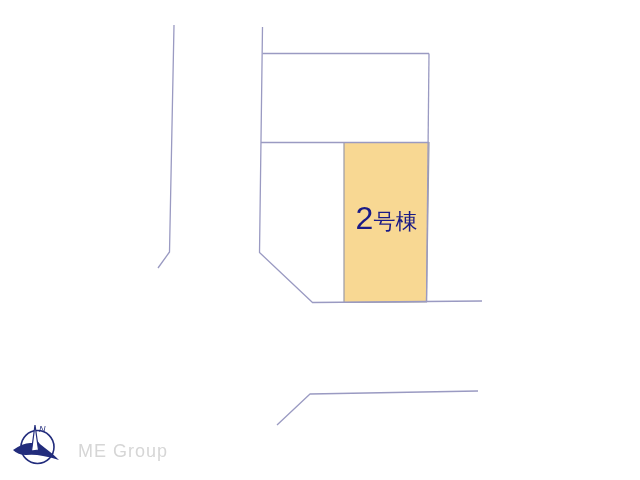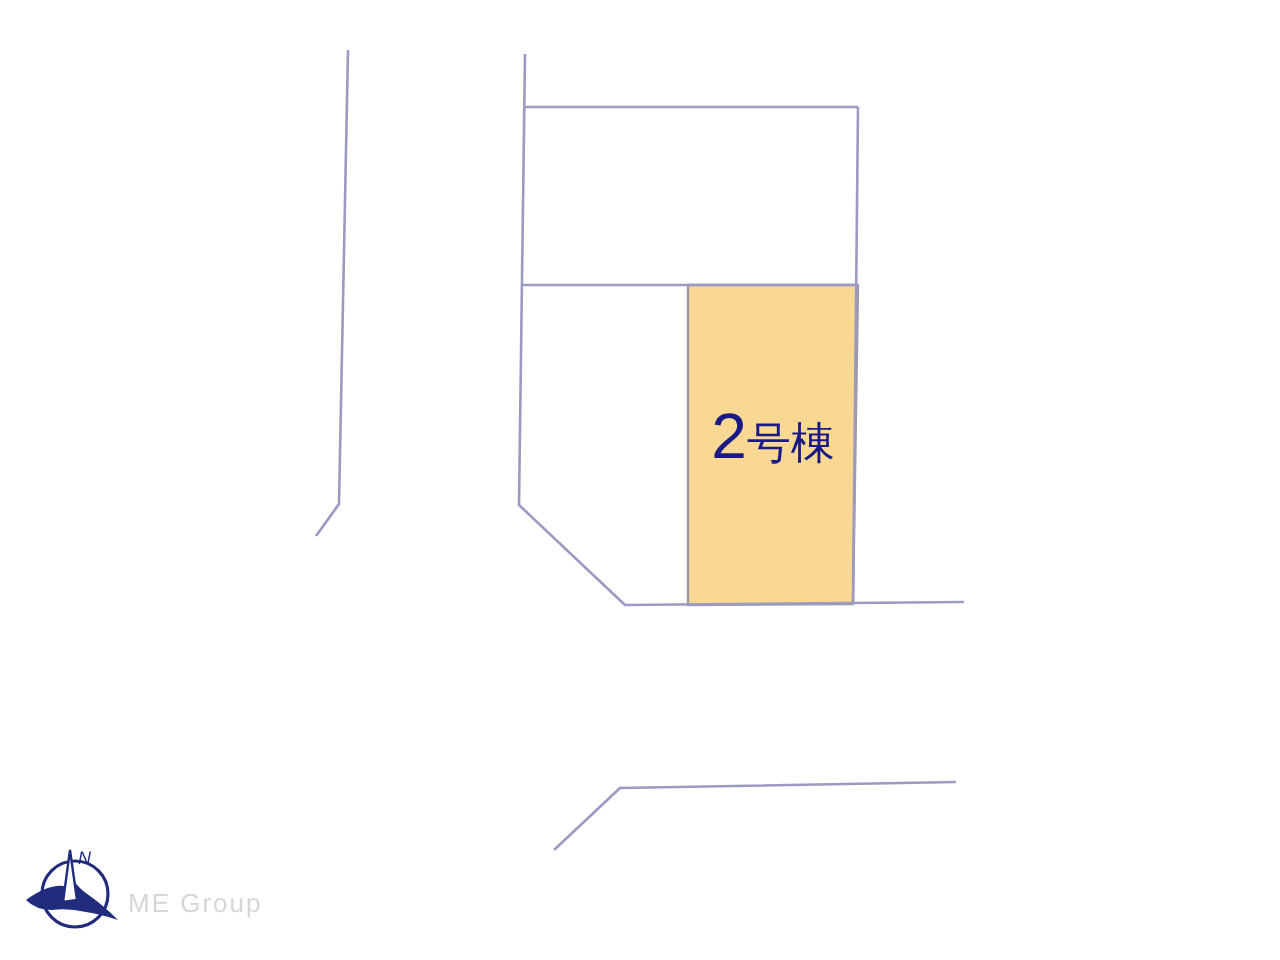--- a/index.html
+++ b/index.html
@@ -54,23 +54,23 @@
     line-height: 36px;
   }
   .logo {
     position: absolute;
     left: 12px;
     top: 419px;
     display: flex;
     align-items: center;
   }
   .logo-text {
-    margin-left: 2px;
+    margin-left: 16px;
     margin-top: 12px;
-    font-size: 13px;
+    font-size: 18px;
     letter-spacing: 1px;
     color: #d6d6d6;
   }
   .north-label {
     font-size: 9px;
     font-style: italic;
   }
 </style>
 </head>
 <body>

